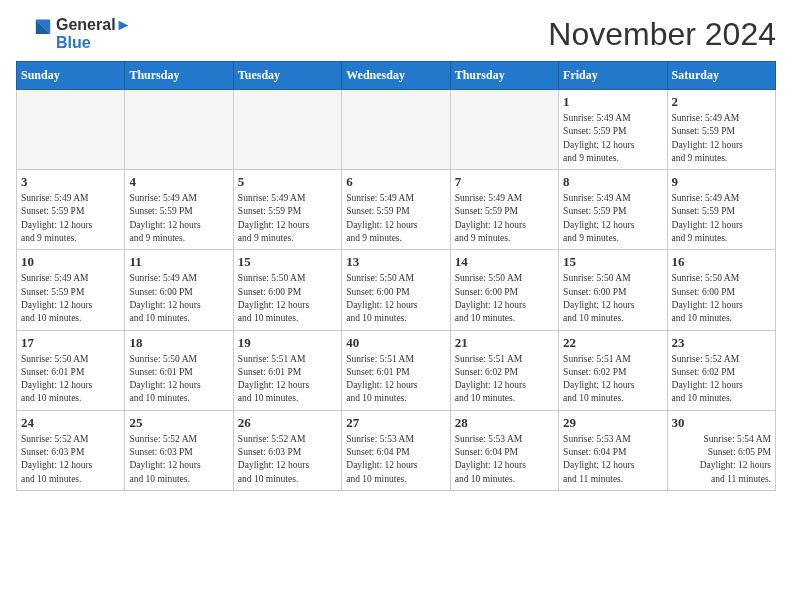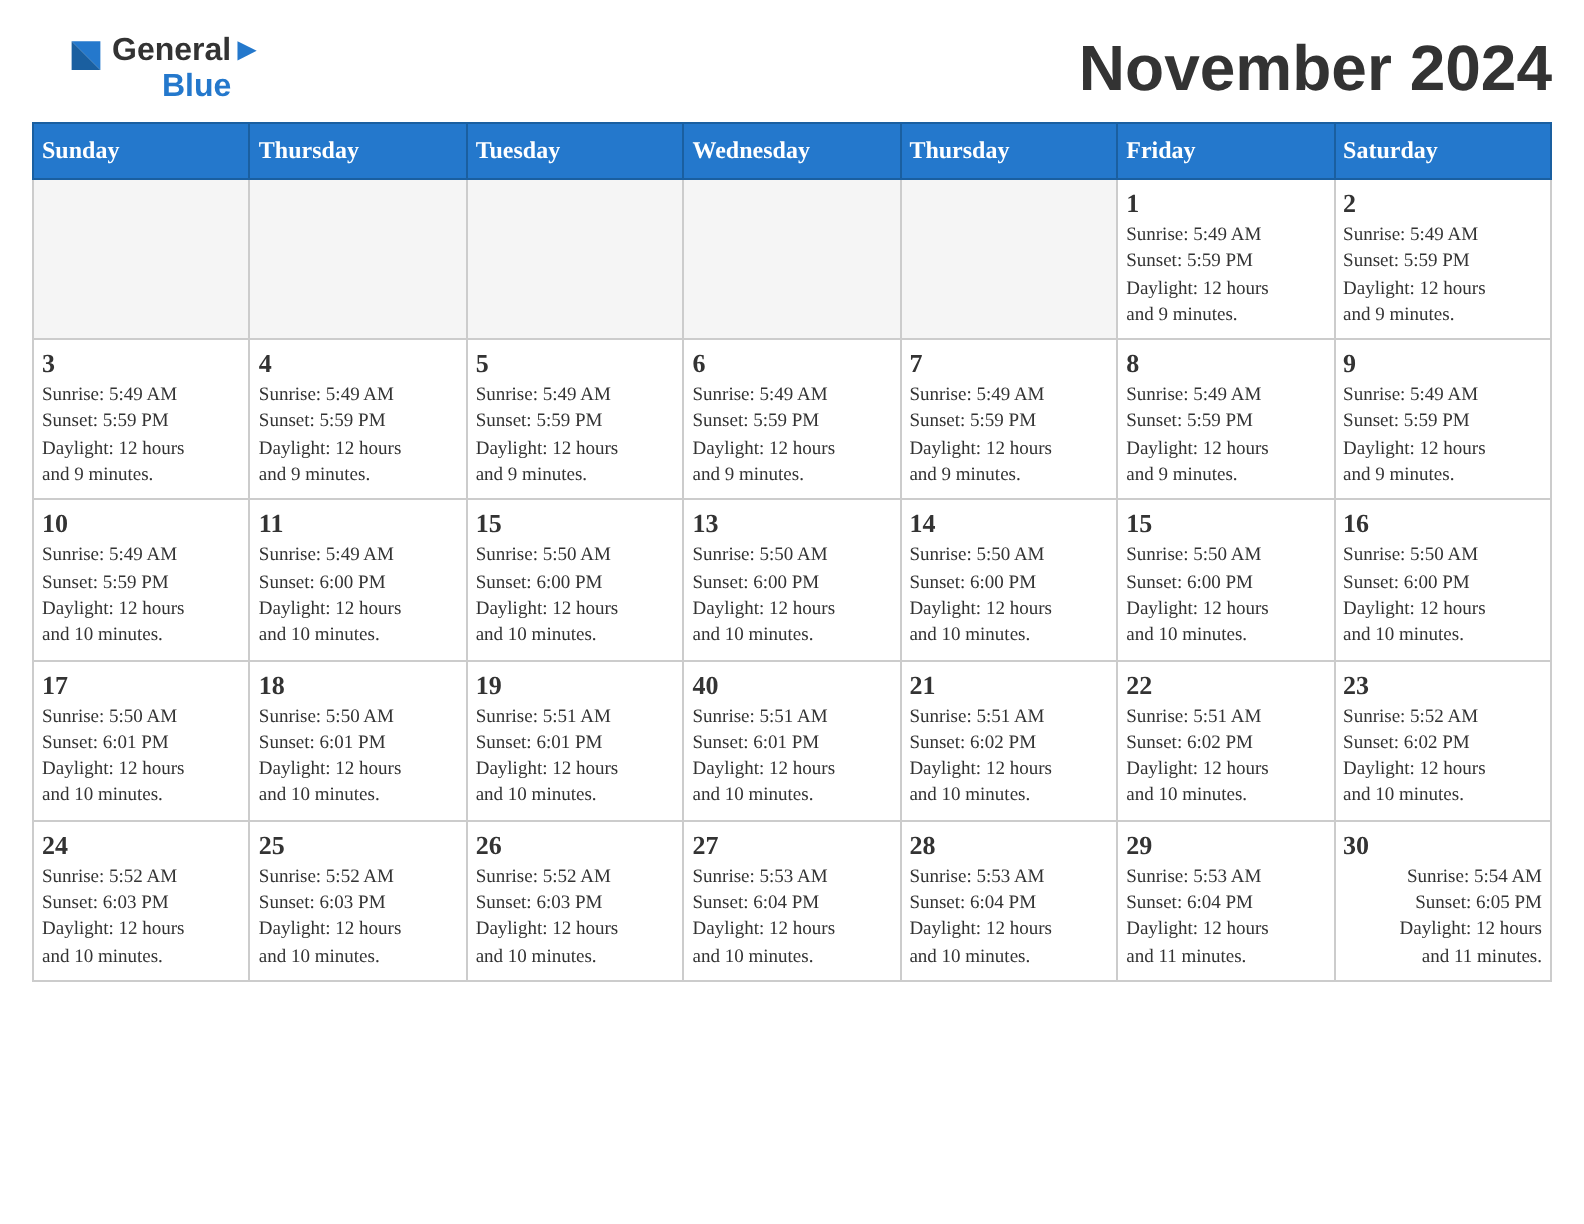--- a/index.html
+++ b/index.html
@@ -6,38 +6,38 @@
     body {
       font-family: Arial, sans-serif;
       background: #fff;
       width: 792px;
       min-height: 612px;
       padding: 16px;
     }
     .header {
       display: flex;
       justify-content: space-between;
-      align-items: center;
+      align-items: flex-start;
       margin-bottom: 8px;
     }
     .logo {
       display: flex;
       align-items: center;
       gap: 4px;
     }
     .logo-icon {
       width: 36px;
       height: 36px;
     }
     .title-block {
       text-align: right;
     }
     .month-title {
       font-size: 32px;
-      font-weight: bold;
+      font-weight: normal;
       color: #333;
     }
     .location {
       font-size: 14px;
       color: #555;
     }
     table {
       width: 100%;
       border-collapse: collapse;
       table-layout: fixed;
@@ -80,21 +80,21 @@
 <body>
 
 <div class="header">
   <div class="logo">
     <svg class="logo-icon" viewBox="0 0 40 40">
       <polygon points="22,4 38,4 38,20" fill="#2478cc"></polygon>
       <polygon points="22,4 38,20 22,20" fill="#1a5fa0"></polygon>
     </svg>
     <div>
       <div style="font-size:16px;font-weight:bold;color:#333;">General<span style="color:#2478cc;">►</span></div>
-      <div style="font-size:16px;font-weight:bold;color:#2478cc;margin-left:25px;">Blue</div>
+      <div style="font-size:16px;font-weight:bold;color:#2478cc;">Blue</div>
     </div>
   </div>
   <div class="title-block">
     <div class="month-title">November 2024</div>
   </div>
 </div>
 
 <table>
   <thead>
     <tr id="header-row">

